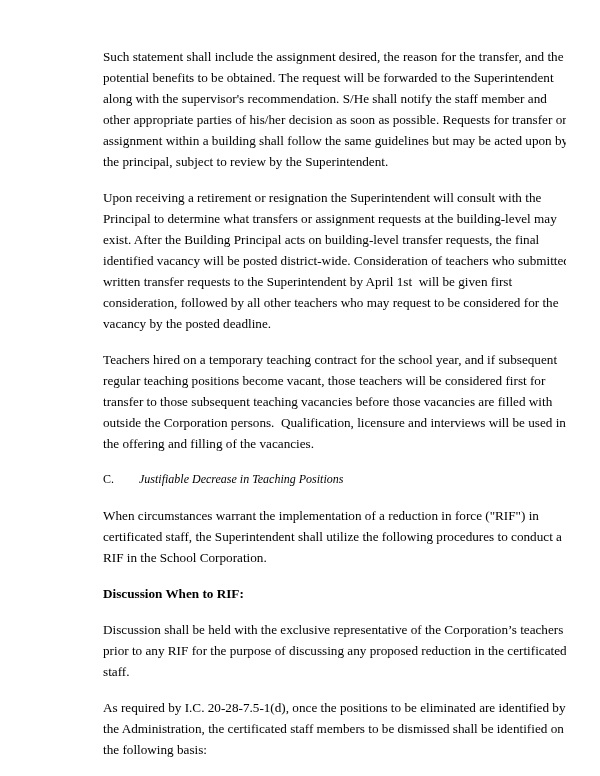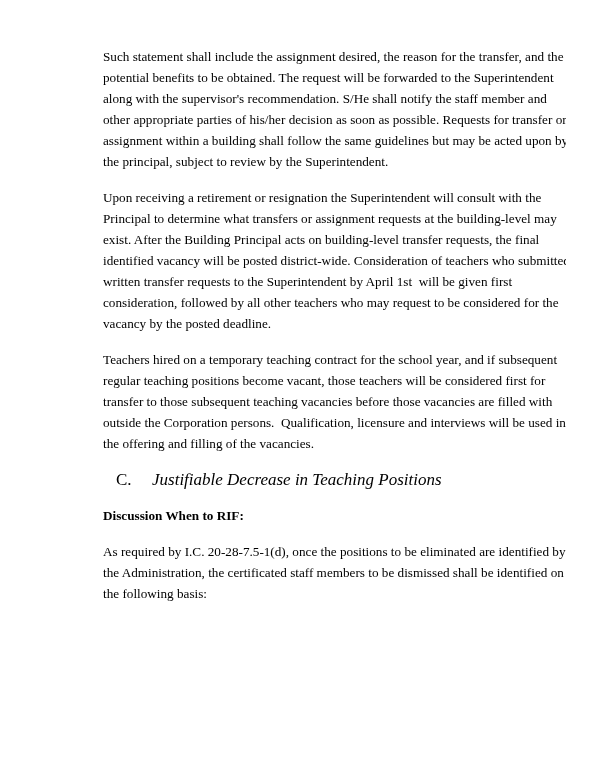--- a/index.html
+++ b/index.html
@@ -35,23 +35,23 @@
     white-space: pre-wrap;
     -webkit-font-smoothing: antialiased;
   }
   .heading-bold {
     font-size: 13.2px;
     line-height: 21px;
     font-weight: bold;
     margin: 0 0 15px 0;
   }
   .section-head {
-    font-size: 17px;
+    font-size: 12px;
     line-height: 21px;
-    margin: 0 0 15px 13px;
+    margin: 0 0 15px 0;
     display: block;
   }
   .section-head .letter {
     display: inline-block;
     width: 36px;
     font-style: normal;
   }
   .section-head .title {
     font-style: italic;
   }
@@ -64,21 +64,23 @@
 
     <p class="para">Such statement shall include the assignment desired, the reason for the transfer, and the potential benefits to be obtained. The request will be forwarded to the Superintendent along with the supervisor's recommendation. S/He shall notify the staff member and other appropriate parties of his/her decision as soon as possible. Requests for transfer or assignment within a building shall follow the same guidelines but may be acted upon by the principal, subject to review by the Superintendent.</p>
 
     <p class="para">Upon receiving a retirement or resignation the Superintendent will consult with the Principal to determine what transfers or assignment requests at the building-level may exist. After the Building Principal acts on building-level transfer requests, the final identified vacancy will be posted district-wide. Consideration of teachers who submitted written transfer requests to the Superintendent by April 1st  will be given first consideration, followed by all other teachers who may request to be considered for the vacancy by the posted deadline.</p>
 
 
     <p class="para">Teachers hired on a temporary teaching contract for the school year, and if subsequent regular teaching positions become vacant, those teachers will be considered first for transfer to those subsequent teaching vacancies before those vacancies are filled with outside the Corporation persons.  Qualification, licensure and interviews will be used in the offering and filling of the vacancies.</p>
 
     <p class="section-head"><span class="letter">C.</span><span class="title">Justifiable Decrease in Teaching Positions</span></p>
 
+    <p class="para">When circumstances warrant the implementation of a reduction in force ("RIF") in certificated staff, the Superintendent shall utilize the following procedures to conduct a RIF in the School Corporation.</p>
 
     <p class="heading-bold">Discussion When to RIF:</p>
 
+    <p class="para">Discussion shall be held with the exclusive representative of the Corporation’s teachers prior to any RIF for the purpose of discussing any proposed reduction in the certificated staff.</p>
 
 
     <p class="para">As required by I.C. 20-28-7.5-1(d), once the positions to be eliminated are identified by the Administration, the certificated staff members to be dismissed shall be identified on the following basis:</p>
 
   </div>
 </div>
 
 </body></html>

